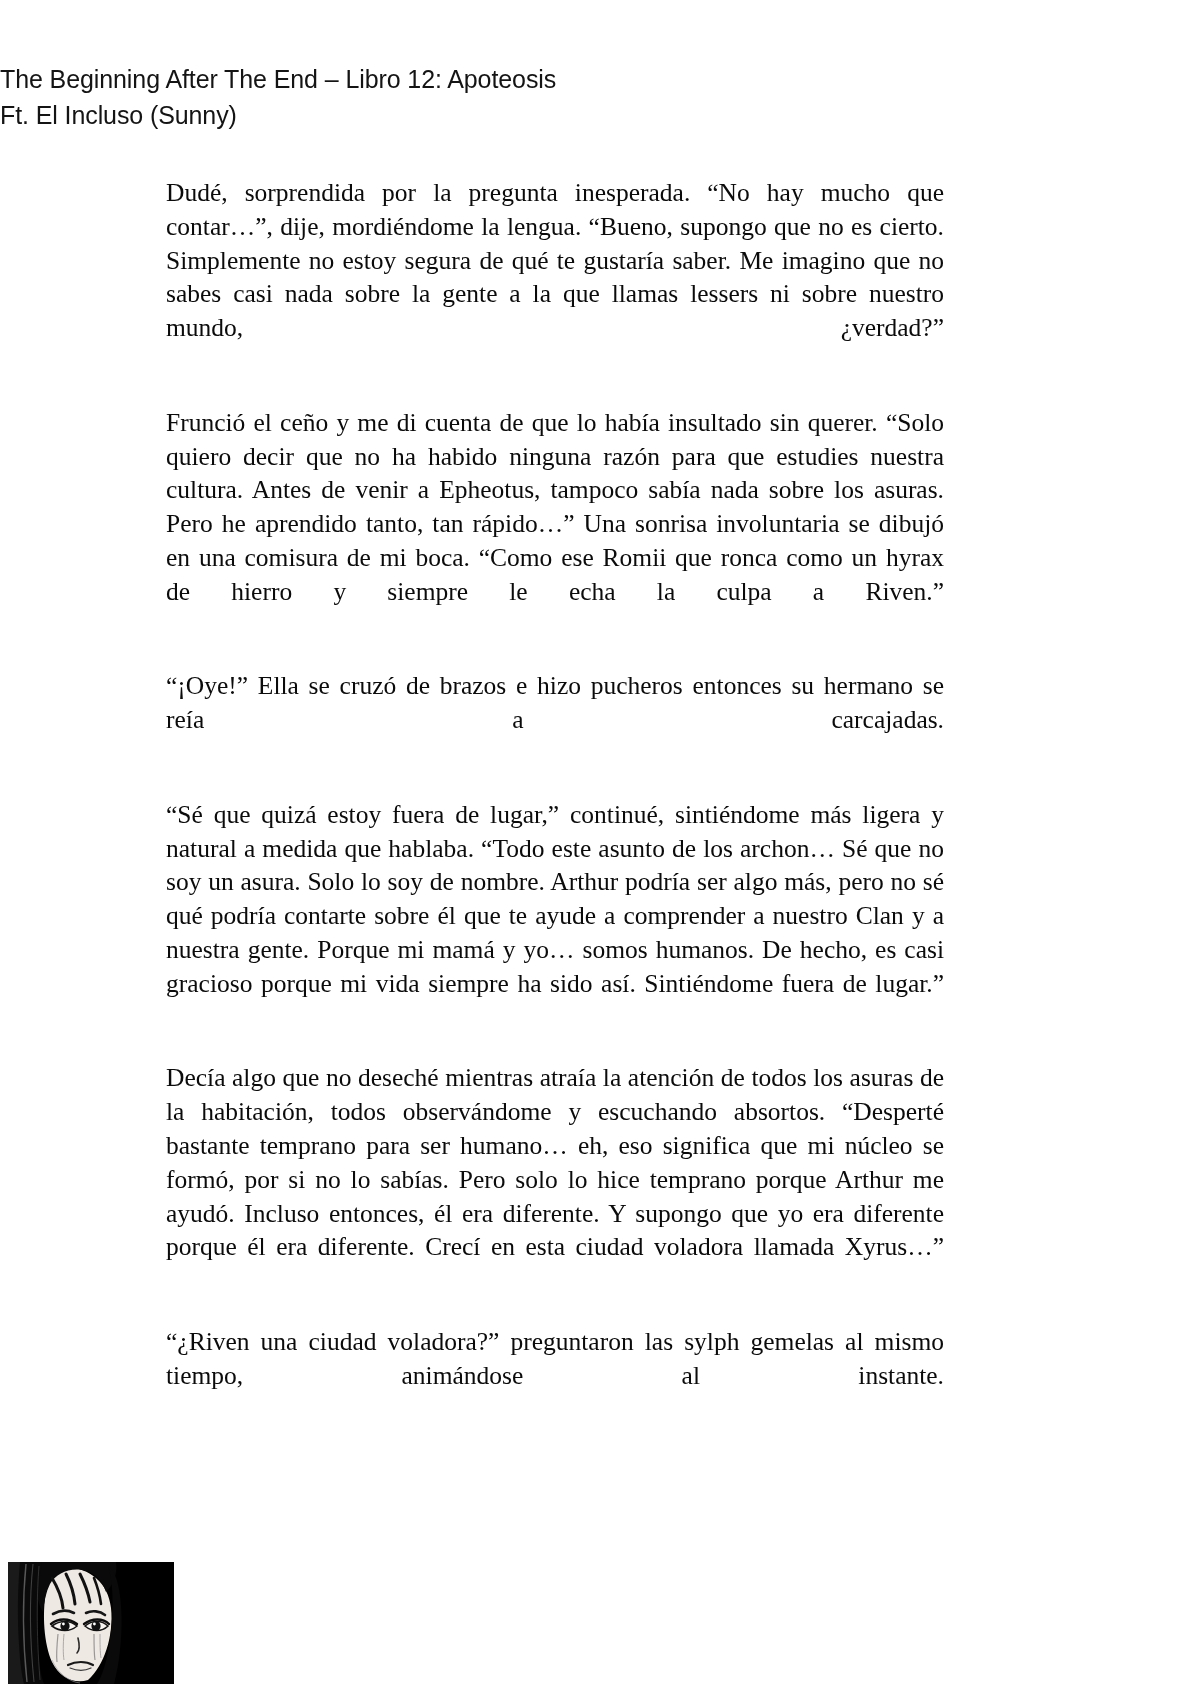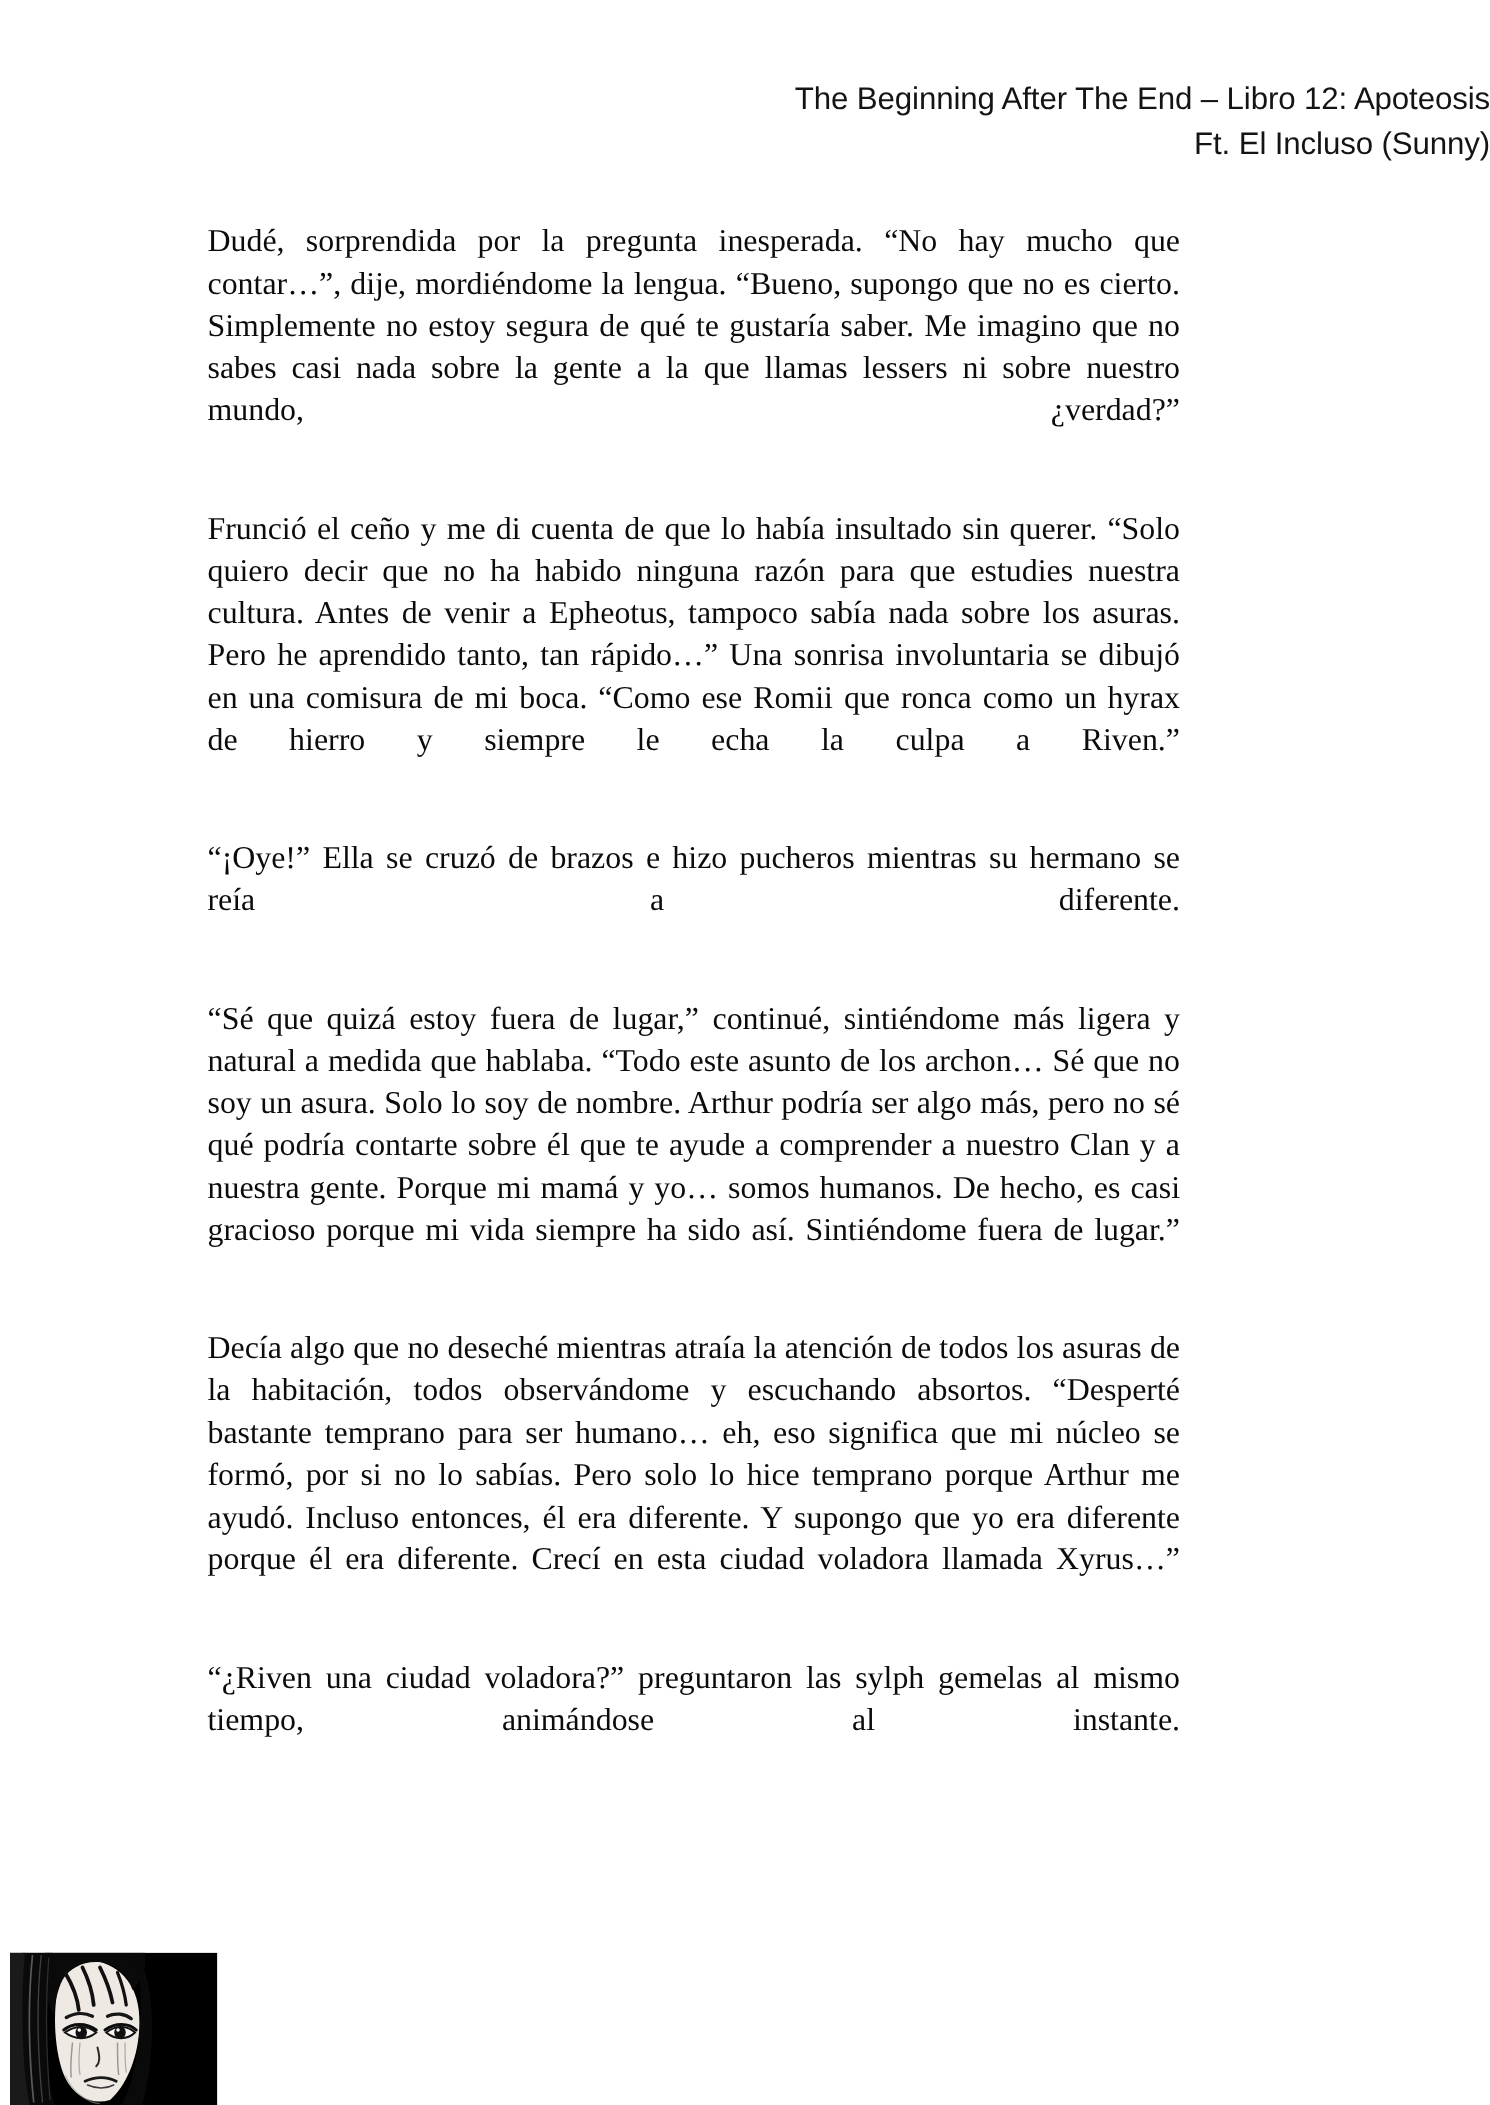--- a/index.html
+++ b/index.html
@@ -23,27 +23,26 @@
     inset: 0;
     background: #ffffff;
   }
 
   
   .doc-header {
     position: absolute;
     top: 62px;
     left: 0;
     right: 0;
-    text-align: right;
+    text-align: left;
     font-family: "Liberation Sans", "DejaVu Sans", sans-serif;
     font-size: 25px;
     line-height: 1.42;
     color: #141414;
     letter-spacing: -0.1px;
-    padding-left: 12px;
   }
   .doc-header .hline {
     display: block;
     white-space: pre;
   }
 
   
   .body-col {
     position: absolute;
     top: 160px;
@@ -94,21 +93,21 @@
 <div class="page">
 
   <div class="doc-header">
     <span class="hline">The Beginning After The End – Libro 12: Apoteosis</span>
     <span class="hline">Ft. El Incluso (Sunny)</span>
   </div>
 
   <div class="body-col">
     <p class="para">Dudé, sorprendida por la pregunta inesperada. “No hay mucho que contar…”, dije, mordiéndome la lengua. “Bueno, supongo que no es cierto. Simplemente no estoy segura de qué te gustaría saber. Me imagino que no sabes casi nada sobre la gente a la que llamas lessers ni sobre nuestro mundo, ¿verdad?”</p>
     <p class="para">Frunció el ceño y me di cuenta de que lo había insultado sin querer. “Solo quiero decir que no ha habido ninguna razón para que estudies nuestra cultura. Antes de venir a Epheotus, tampoco sabía nada sobre los asuras. Pero he aprendido tanto, tan rápido…” Una sonrisa involuntaria se dibujó en una comisura de mi boca. “Como ese Romii que ronca como un hyrax de hierro y siempre le echa la culpa a Riven.”</p>
-    <p class="para">“¡Oye!” Ella se cruzó de brazos e hizo pucheros mientras su hermano se reía a diferente.</p>
+    <p class="para">“¡Oye!” Ella se cruzó de brazos e hizo pucheros entonces su hermano se reía a carcajadas.</p>
     <p class="para">“Sé que quizá estoy fuera de lugar,” continué, sintiéndome más ligera y natural a medida que hablaba. “Todo este asunto de los archon… Sé que no soy un asura. Solo lo soy de nombre. Arthur podría ser algo más, pero no sé qué podría contarte sobre él que te ayude a comprender a nuestro Clan y a nuestra gente. Porque mi mamá y yo… somos humanos. De hecho, es casi gracioso porque mi vida siempre ha sido así. Sintiéndome fuera de lugar.”</p>
     <p class="para">Decía algo que no deseché mientras atraía la atención de todos los asuras de la habitación, todos observándome y escuchando absortos. “Desperté bastante temprano para ser humano… eh, eso significa que mi núcleo se formó, por si no lo sabías. Pero solo lo hice temprano porque Arthur me ayudó. Incluso entonces, él era diferente. Y supongo que yo era diferente porque él era diferente. Crecí en esta ciudad voladora llamada Xyrus…”</p>
     <p class="para">“¿Riven una ciudad voladora?” preguntaron las sylph gemelas al mismo tiempo, animándose al instante.</p>
   </div>
 
   <div class="footer-art">
     <svg width="166" height="122" viewBox="0 0 166 122" xmlns="http://www.w3.org/2000/svg">
 
       <rect x="0" y="0" width="166" height="122" fill="#000000"></rect>
 

